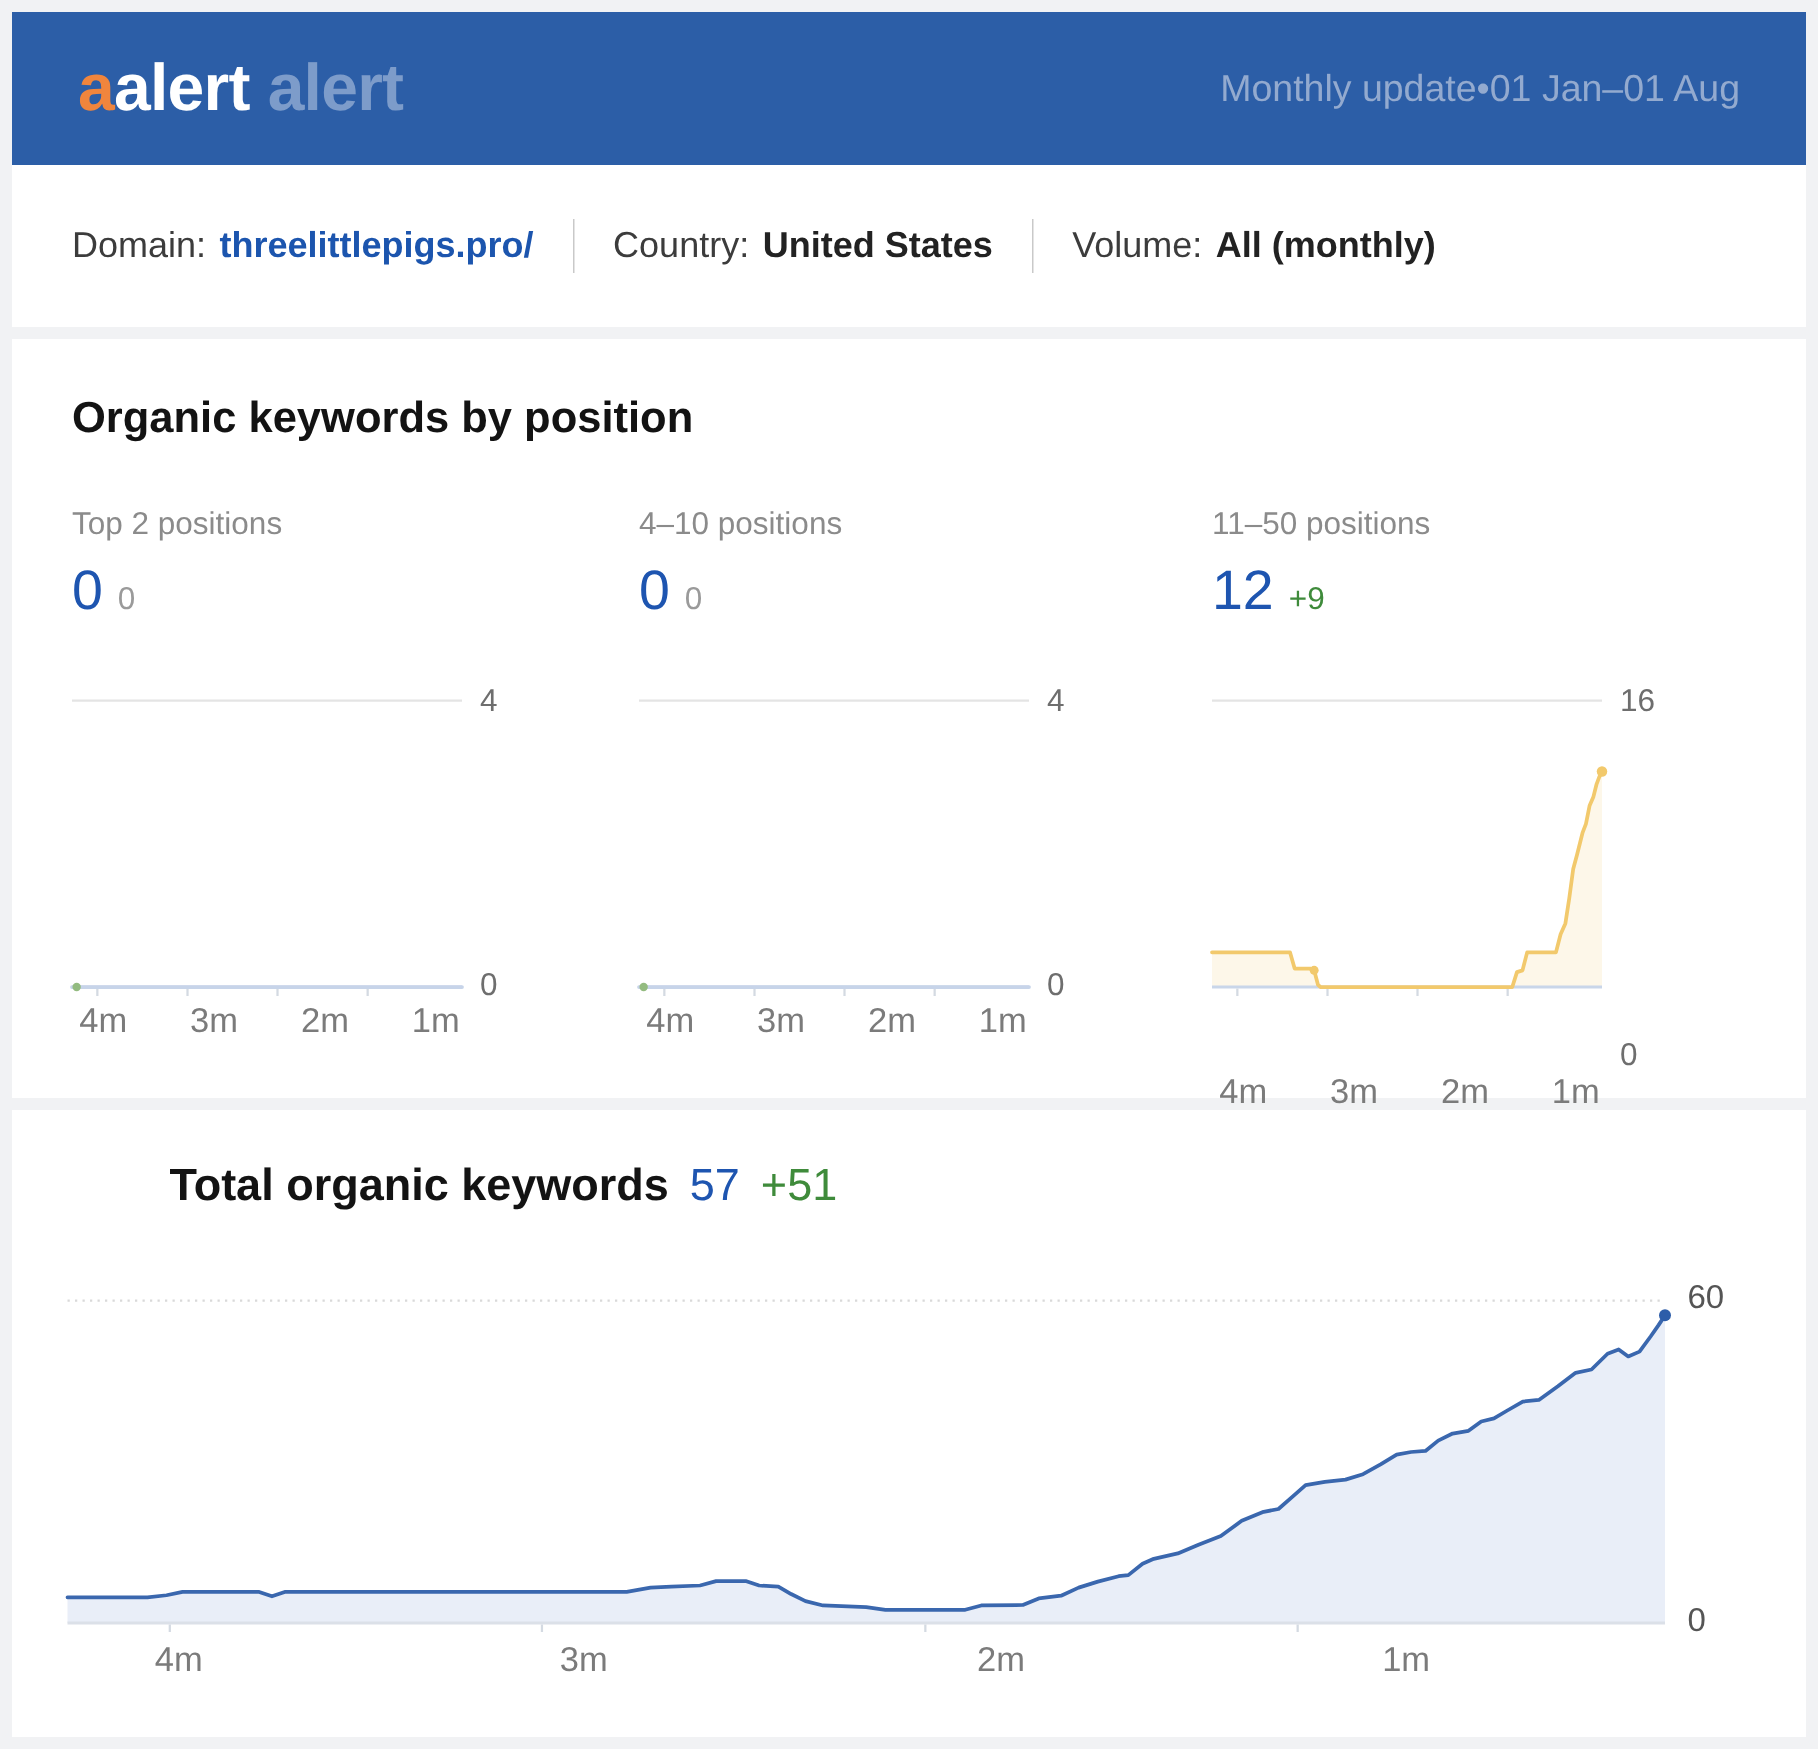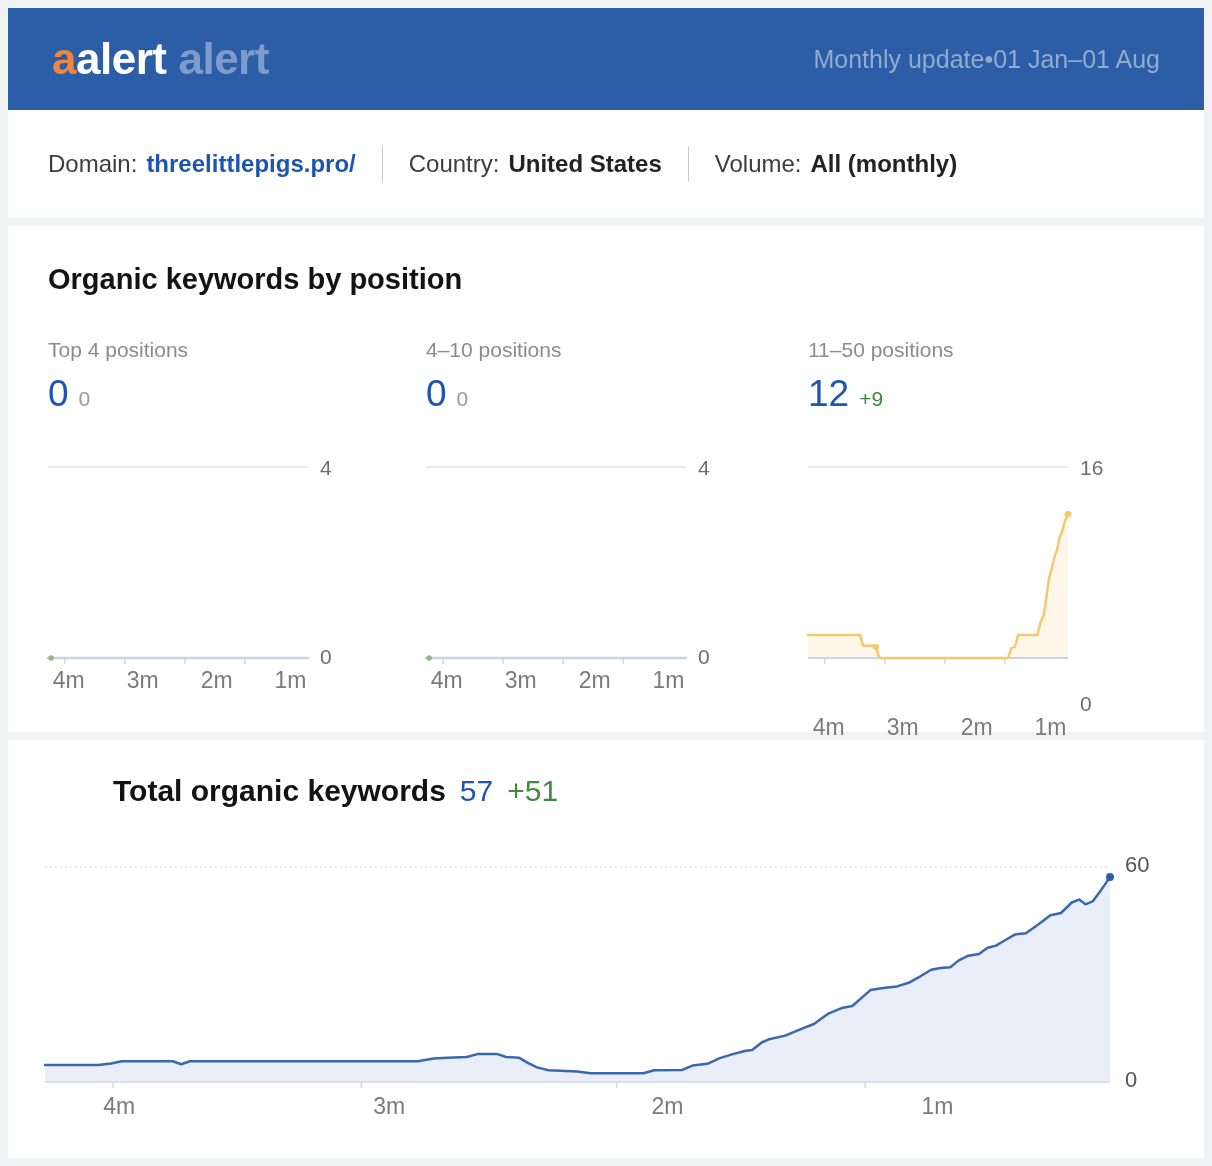--- a/index.html
+++ b/index.html
@@ -96,21 +96,21 @@
     <span class="vdivider"></span>
     <span class="lbl">Volume:</span>
     <span class="bold">All (monthly)</span>
   </div>
 
   <div class="card card1">
     <h2 class="card-title">Organic keywords by position</h2>
     <div class="cols">
 
       <div class="col c1">
-        <div class="col-label">Top 4 positions</div>
+        <div class="col-label">Top 2 positions</div>
         <div class="stat">
           <span class="stat-value">0</span>
           <span class="delta neutral">0</span>
         </div>
         <div class="chart">
           <div class="plot" style="width:260px;height:193px">
               <svg width="260" height="199" style="overflow:visible;display:block;position:absolute;top:0;left:0">
                 <line x1="0" y1="1" x2="260" y2="1" stroke="#e4e4e4" stroke-width="1.5"></line>
                 <line x1="0" y1="192" x2="260" y2="192" stroke="#c9d6e9" stroke-width="2"></line>
                 <line x1="16.9" y1="193" x2="16.9" y2="198" stroke="#d4dae2" stroke-width="1.5"></line>

